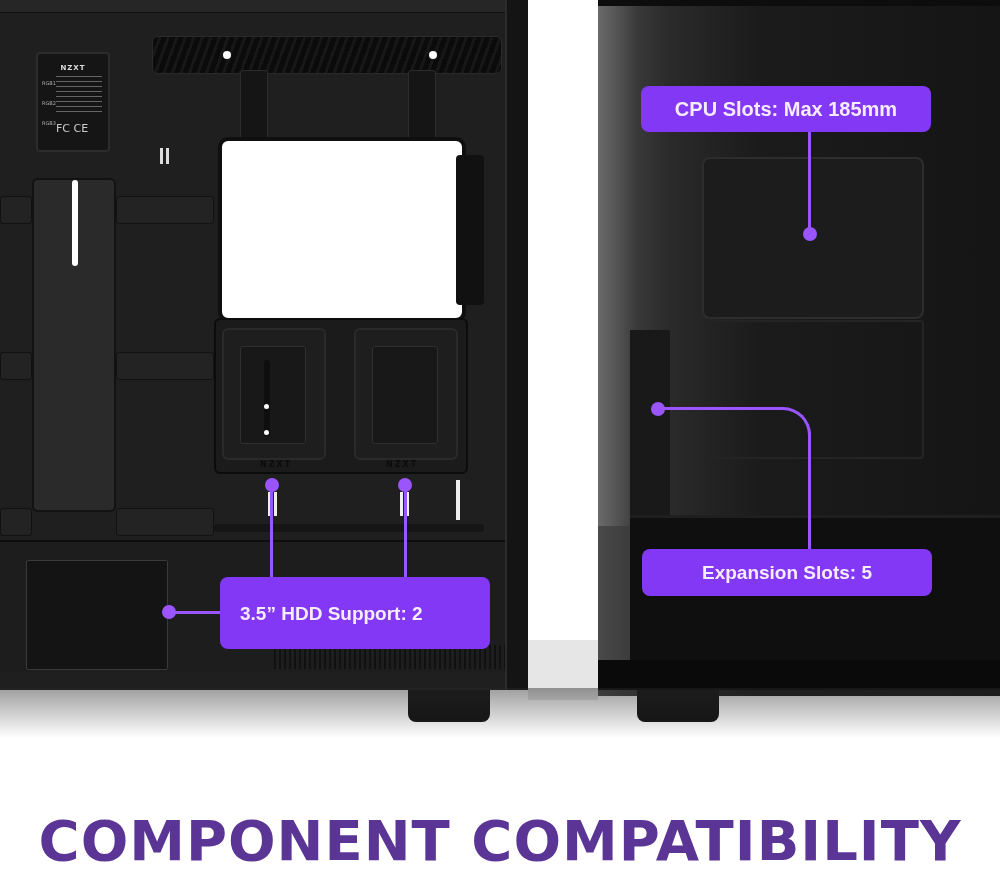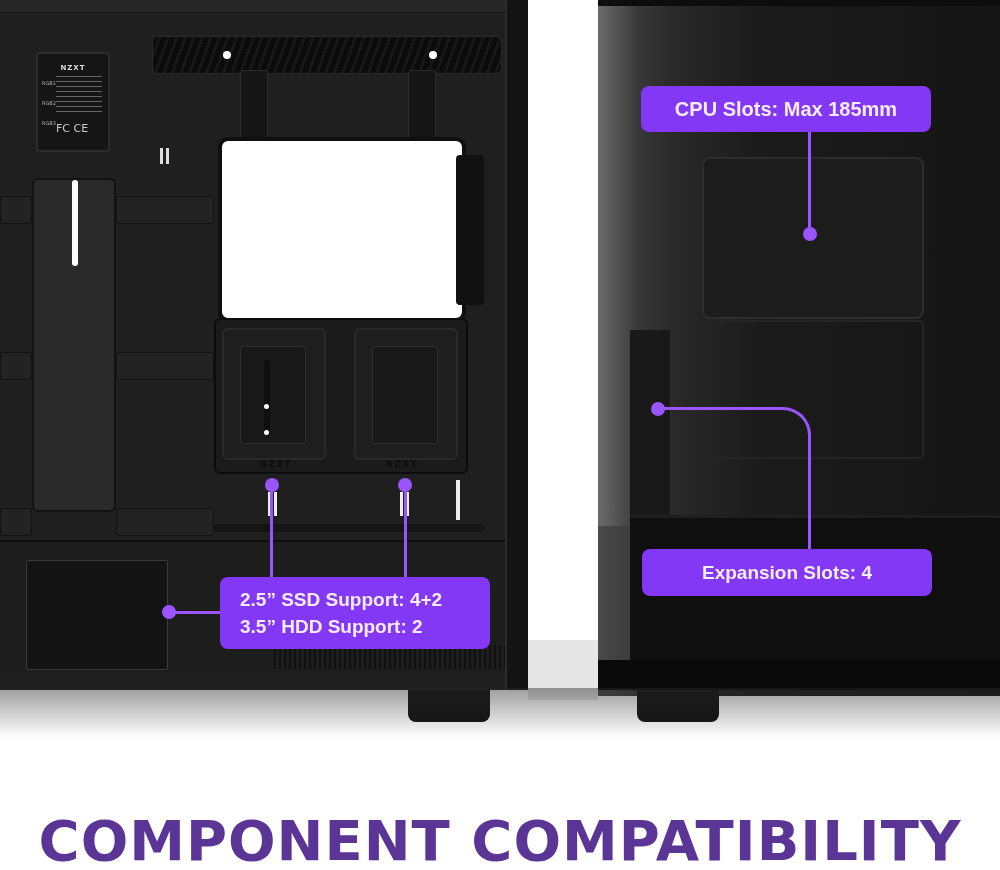--- a/index.html
+++ b/index.html
@@ -133,27 +133,26 @@
   <span>CPU Slots: Max 185mm</span>
 </div>
 <div class="abs line" style="left:808px;top:132px;width:3px;height:100px;"></div>
 <div class="abs dot" style="left:803px;top:227px;"></div>
 
 <div class="abs dot" style="left:651px;top:402px;"></div>
 <div class="abs line" style="left:660px;top:407px;width:122px;height:3px;"></div>
 <div class="abs curve" style="left:780px;top:407px;width:28px;height:28px;"></div>
 <div class="abs line" style="left:808px;top:432px;width:3px;height:118px;"></div>
 <div class="abs callout" style="left:642px;top:549px;width:290px;height:47px;font-size:19px;">
-  <span>Expansion Slots: 4</span>
+  <span>Expansion Slots: 5</span>
 </div>
 
 <div class="abs dot" style="left:265px;top:478px;"></div>
 <div class="abs line" style="left:270px;top:488px;width:3px;height:92px;"></div>
 <div class="abs dot" style="left:398px;top:478px;"></div>
 <div class="abs line" style="left:404px;top:488px;width:3px;height:92px;"></div>
 <div class="abs dot" style="left:162px;top:605px;"></div>
 <div class="abs line" style="left:172px;top:611px;width:50px;height:3px;"></div>
 <div class="abs callout" style="left:220px;top:577px;width:270px;height:72px;font-size:19px;flex-direction:column;align-items:flex-start;justify-content:center;padding-left:20px;box-sizing:border-box;line-height:27px;">
-  <span>2.5” SSD Support: 4+2</span>
   <span>3.5” HDD Support: 2</span>
 </div>
 
 <div class="abs heading">COMPONENT COMPATIBILITY</div>
 
 </body></html>

